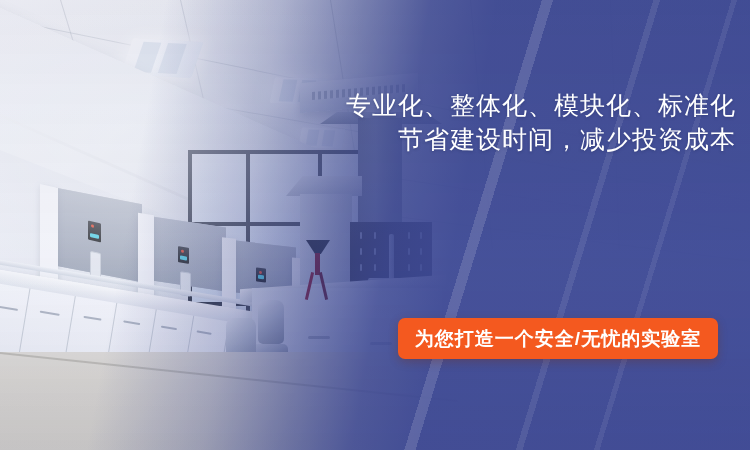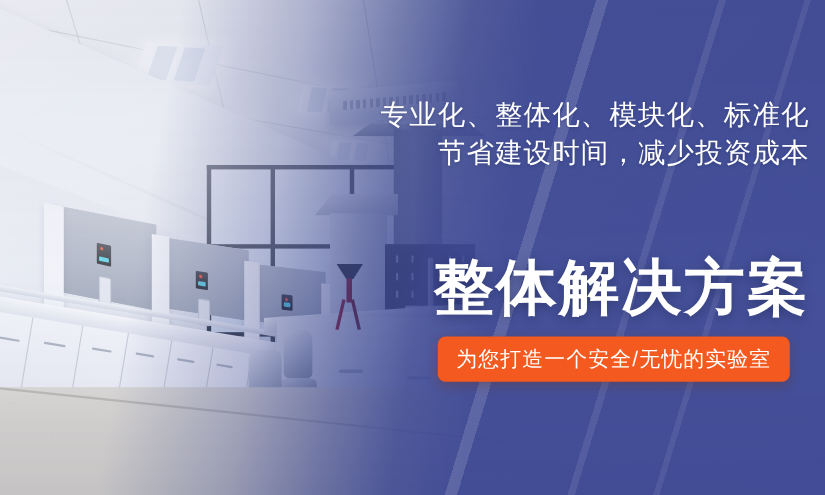--- a/index.html
+++ b/index.html
@@ -272,24 +272,24 @@
     text-shadow:0 2px 6px rgba(30,36,80,.30);
   }
   .h-bold{
     position:absolute;right:0px;top:230px;
     color:#ffffff;font-size:55px;line-height:62px;font-weight:bold;
     letter-spacing:2px;white-space:nowrap;
     text-shadow:0 3px 10px rgba(25,30,72,.45);
   }
 
   .cta{
-    position:absolute;left:398px;top:306px;width:320px;height:41px;
+    position:absolute;left:398px;top:318px;width:320px;height:41px;
     border-radius:7px;background:#f4591f;
     display:flex;align-items:center;justify-content:center;
-    color:#ffffff;font-size:19px;font-weight:normal;letter-spacing:1px;
+    color:#ffffff;font-size:19px;font-weight:bold;letter-spacing:1px;
     box-shadow:0 3px 10px rgba(120,45,12,.30);
     white-space:nowrap;cursor:pointer;
   }
 </style>
 </head>
 <body>
 
 <div id="banner">
 
   <div class="scene">
@@ -467,18 +467,17 @@
     <div class="bloom"></div>
   </div>
 
   <div class="overlay-blue"></div>
   <div class="overlay-tint"></div>
   <div class="streaks"></div>
 
   <div class="copy">
     <div class="sub sub1">专业化、整体化、模块化、标准化</div>
     <div class="sub sub2">节省建设时间，减少投资成本</div>
-    <div class="h-bold">整体解决方案</div>
   </div>
 
   <div class="cta">为您打造一个安全/无忧的实验室</div>
 
 </div>
 
 </body></html>

